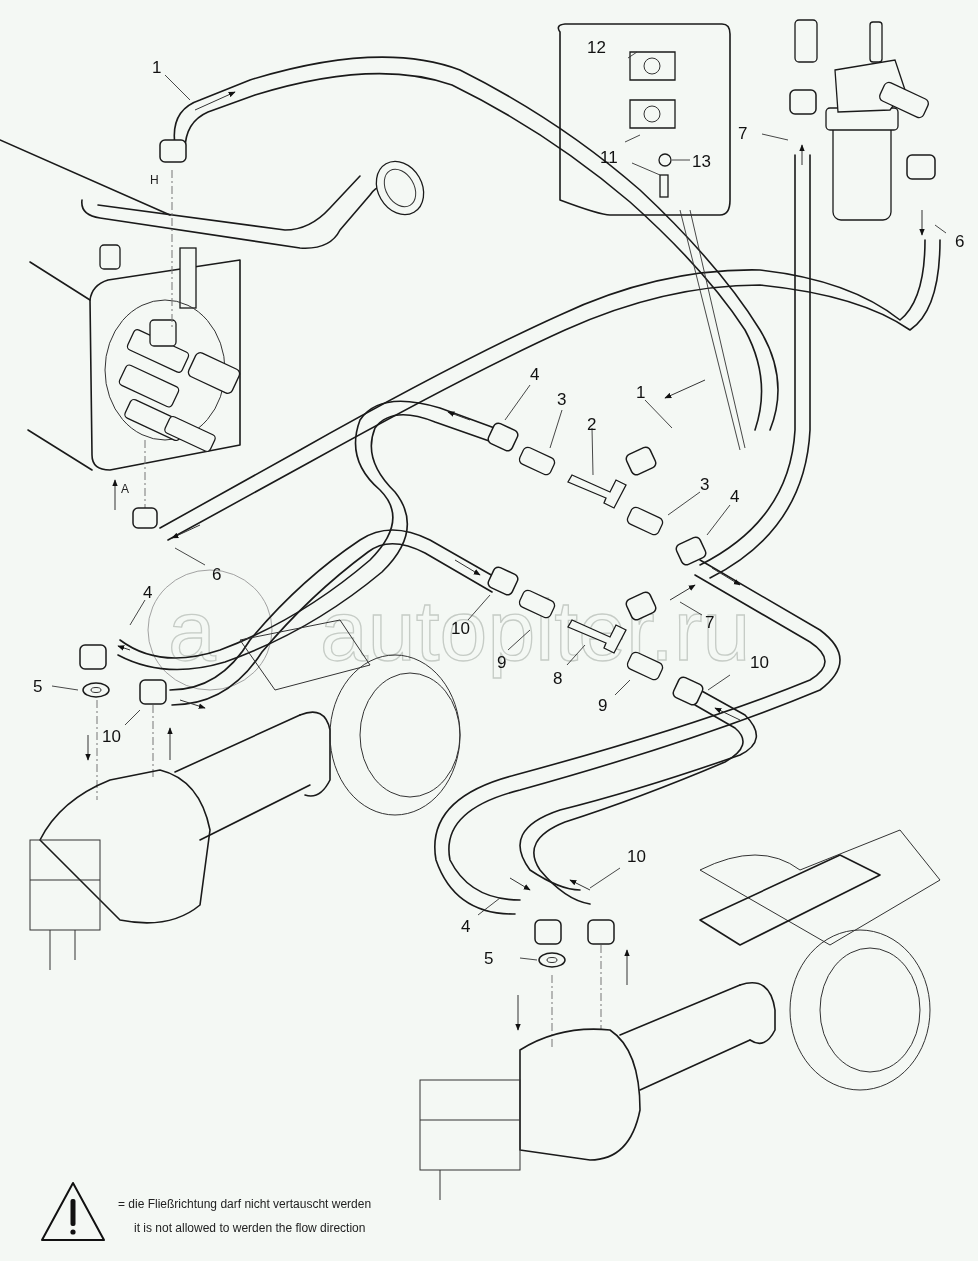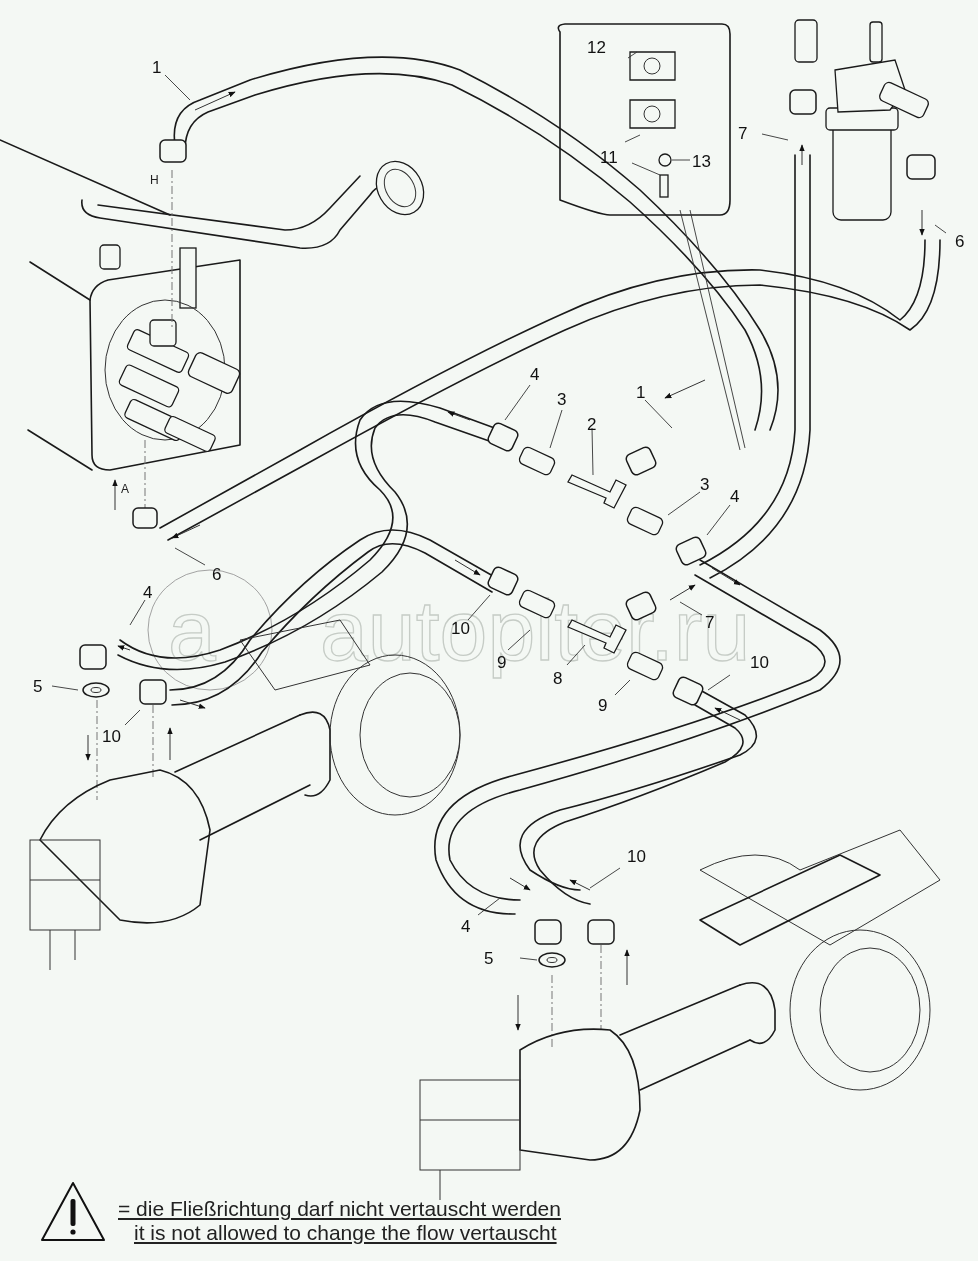--- a/index.html
+++ b/index.html
@@ -14,21 +14,21 @@
   .ln-thin { fill: none; stroke: #333; stroke-width: 1; }
   .ln-faint { fill: none; stroke: #999; stroke-width: 0.9; }
   .dash { fill: none; stroke: #777; stroke-width: 1; stroke-dasharray: 8 3 2 3; }
   .leader { fill: none; stroke: #333; stroke-width: 0.9; }
   .nut { fill: #f4f8f4; stroke: #1a1a1a; stroke-width: 1.5; }
   .wpart { fill: #f4f8f4; stroke: #1a1a1a; stroke-width: 1.3; }
   .arrowhead { fill: #111; }
   .lbl { font-family: "Liberation Sans", sans-serif; font-size: 17px; fill: #111; }
   .lbl-small { font-family: "Liberation Sans", sans-serif; font-size: 12px; fill: #222; }
   .wm { font-family: "Liberation Sans", sans-serif; font-size: 86px; fill: none; stroke: #c6ccc6; stroke-width: 1.3; }
-  .note { position: absolute; left: 118px; font-size: 21px; color: #222; white-space: nowrap; text-decoration: underline; }
+  .note { position: absolute; left: 118px; font-size: 12px; color: #222; white-space: nowrap; }
 </style>
 </head>
 <body>
 
 <div id="stage">
 <svg width="978" height="1261" viewBox="0 0 978 1261">
   <defs>
     <marker id="arr" viewBox="0 0 10 10" refX="9" refY="5" markerWidth="7" markerHeight="7" orient="auto">
       <path d="M0,1 L10,5 L0,9 z" class="arrowhead"></path>
     </marker>
@@ -248,14 +248,14 @@
   </g>
 
   <g>
     <path d="M73,1183 L104,1240 L42,1240 Z" fill="#f4f8f4" stroke="#111" stroke-width="2" stroke-linejoin="round"></path>
     <rect x="70.5" y="1199" width="5" height="27" rx="2" fill="#111"></rect>
     <circle cx="73" cy="1232" r="2.6" fill="#111"></circle>
   </g>
 </svg>
 
 <div class="note" style="top:1197px;">= die Fließrichtung darf nicht vertauscht werden</div>
-<div class="note" style="top:1221px; left:134px;">it is not allowed to change the flow vertauscht</div>
+<div class="note" style="top:1221px; left:134px;">it is not allowed to werden the flow direction</div>
 </div>
 
 </body></html>

